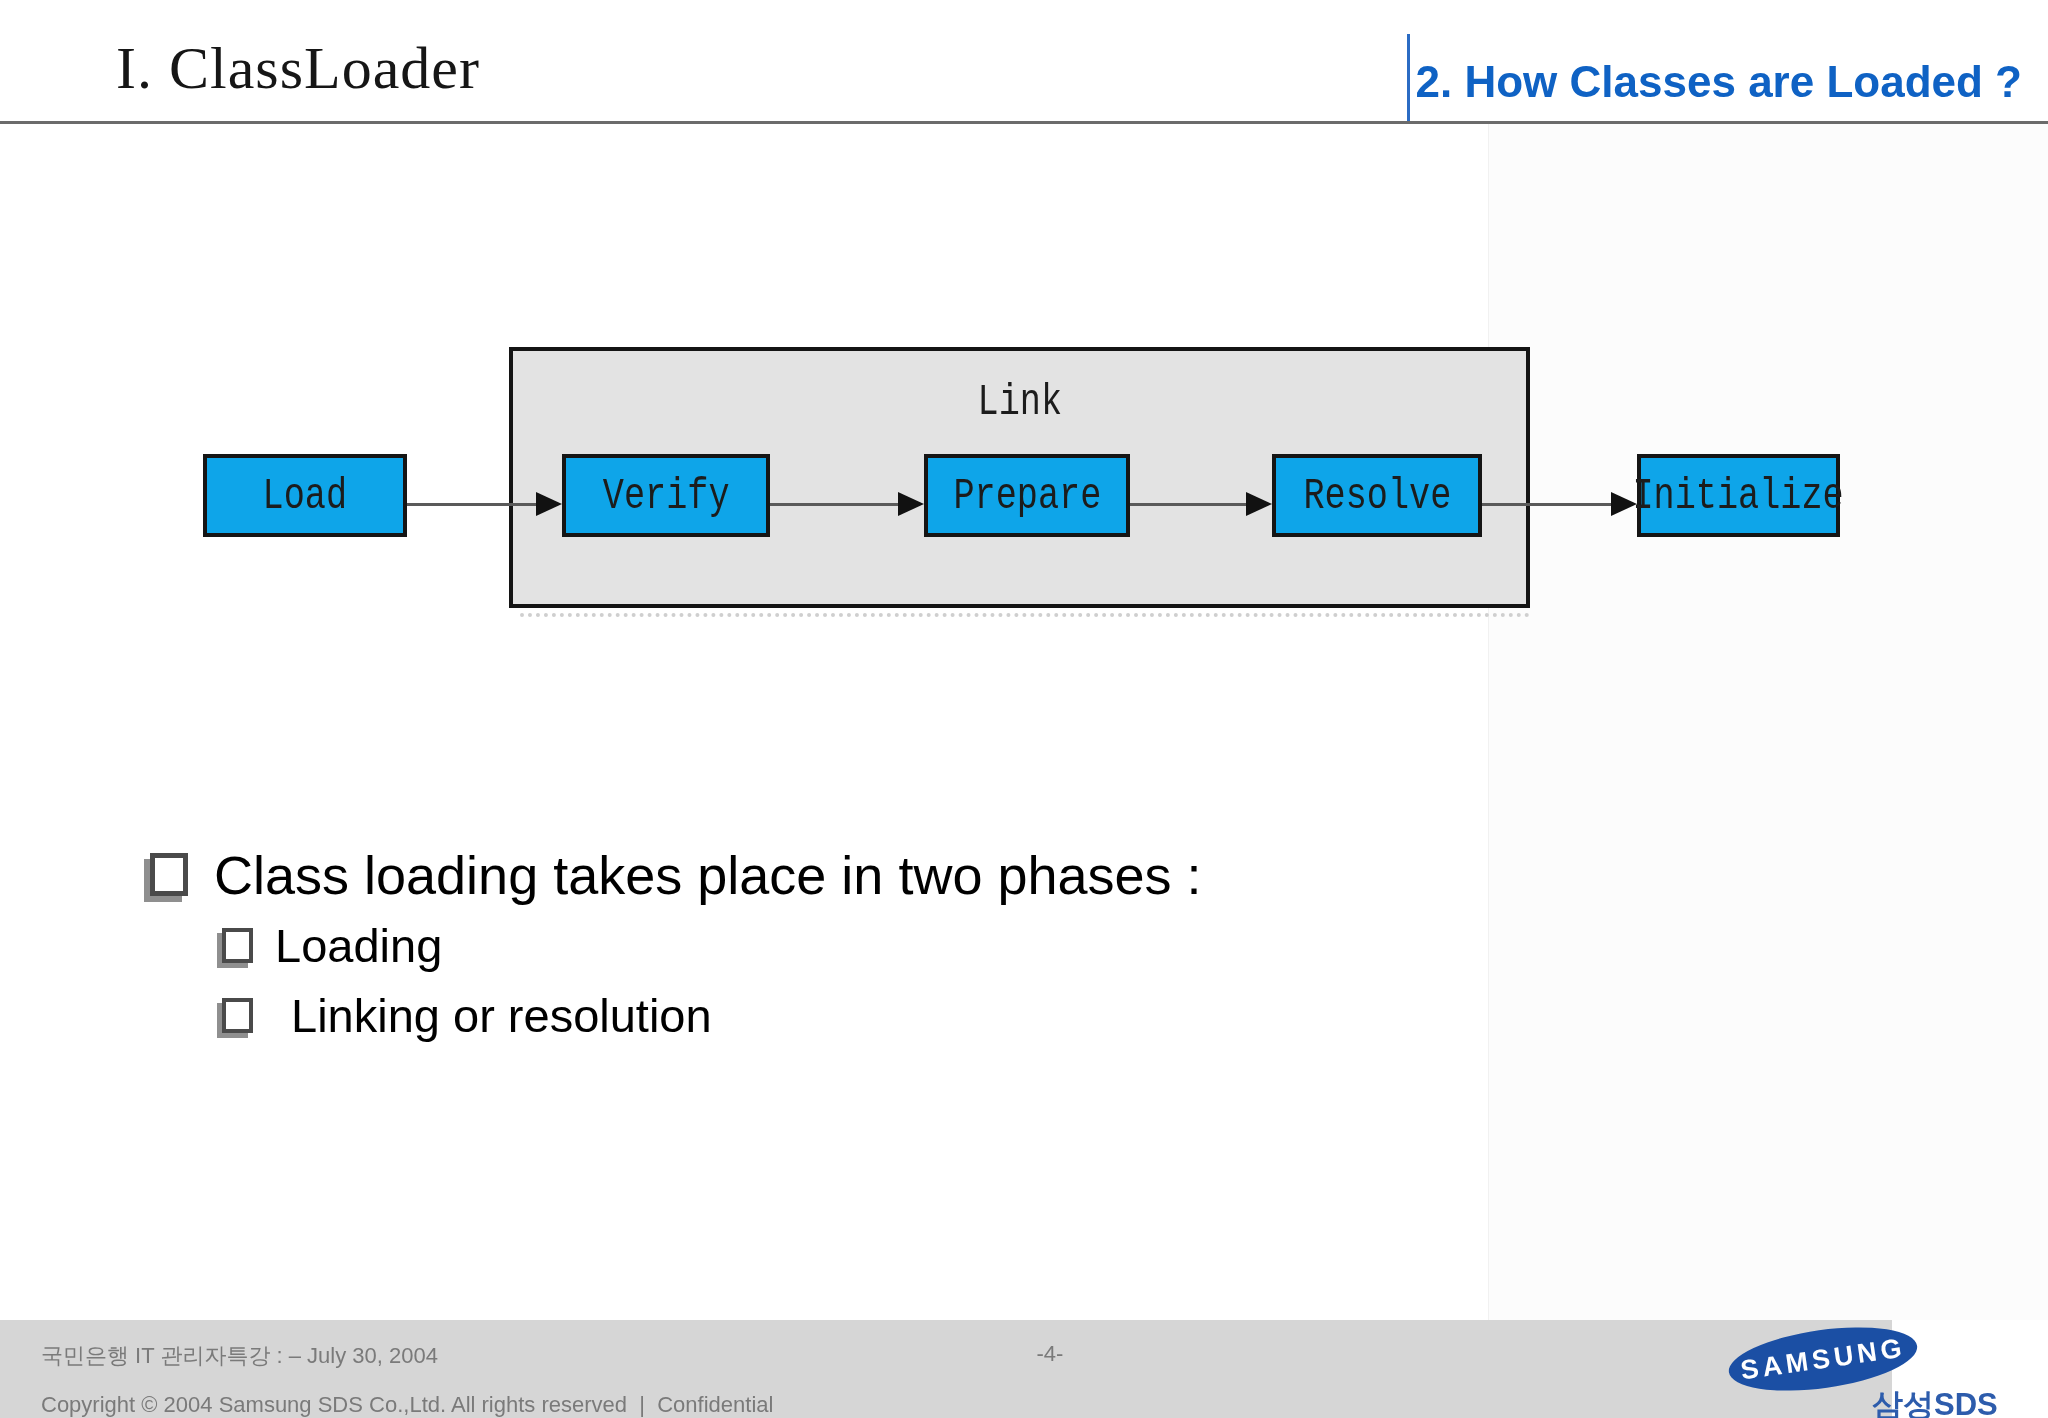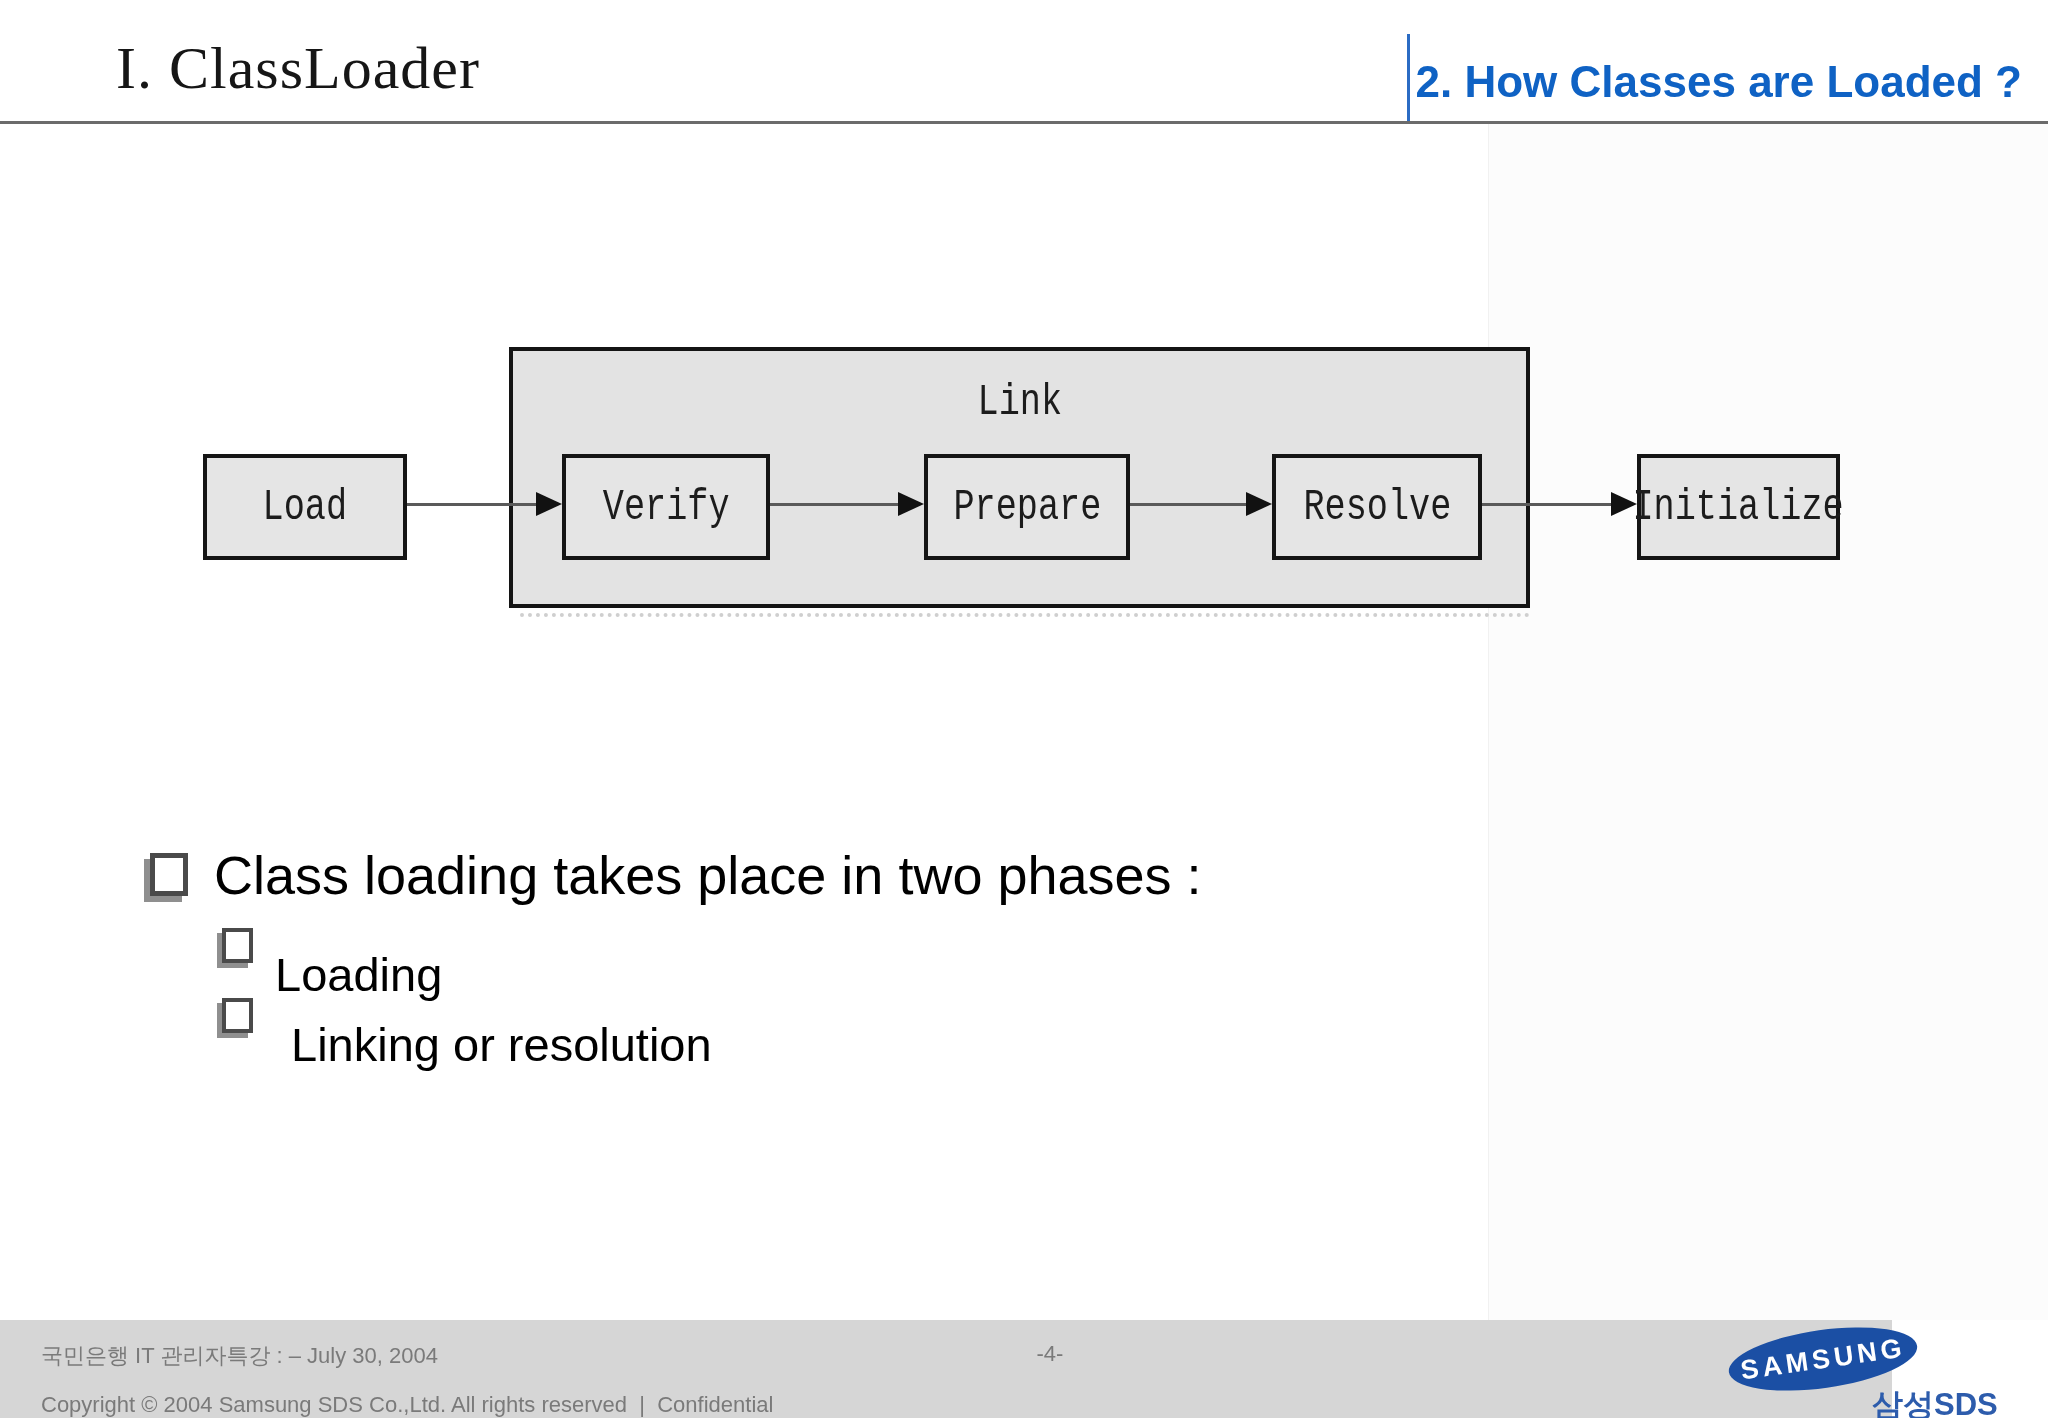--- a/index.html
+++ b/index.html
@@ -70,22 +70,22 @@
     white-space: nowrap;
   }
   .link-label-wrap {
     position: absolute;
     left: 509px; top: 362px;
     width: 1021px;
     display: flex; justify-content: center;
   }
   .fig-box {
     position: absolute;
-    top: 439px; height: 106px;
-    background: #e5e5e5;
+    top: 439px; height: 83px;
+    background: #0ea5e9;
     border: 4px solid #151515;
     box-sizing: border-box;
     display: flex; align-items: center; justify-content: center;
   }
   .box-load       { left: 203px;  width: 204px; }
   .box-verify     { left: 562px;  width: 208px; }
   .box-prepare    { left: 924px;  width: 206px; }
   .box-resolve    { left: 1272px; width: 210px; }
   .box-initialize { left: 1637px; width: 203px; }
 
@@ -134,21 +134,21 @@
     display: inline-block;
     background: #fff;
     border: 5px solid #4a4a4a;
     box-shadow: -6px 6px 0 #8f8f8f;
     flex: none;
   }
   .bullet-icon.lv1 { width: 28px; height: 33px; margin-top: 7px; }
   .bullet-icon.lv2 { width: 23px; height: 27px; margin-top: 8px; border-width: 4px; box-shadow: -5px 5px 0 #8f8f8f; }
 
   .bullet-text-lv1 { font-size: 54px; line-height: 1.1; white-space: pre; }
-  .bullet-text-lv2 { font-size: 47px; line-height: 1.1; white-space: pre; margin-top: 29px; }
+  .bullet-text-lv2 { font-size: 47px; line-height: 1.1; white-space: pre; }
 
   
   .footer {
     position: absolute;
     left: 0; top: 1320px;
     width: 1892px; height: 98px;
     background: #d6d6d6;
   }
   .footer-line {
     position: absolute;

